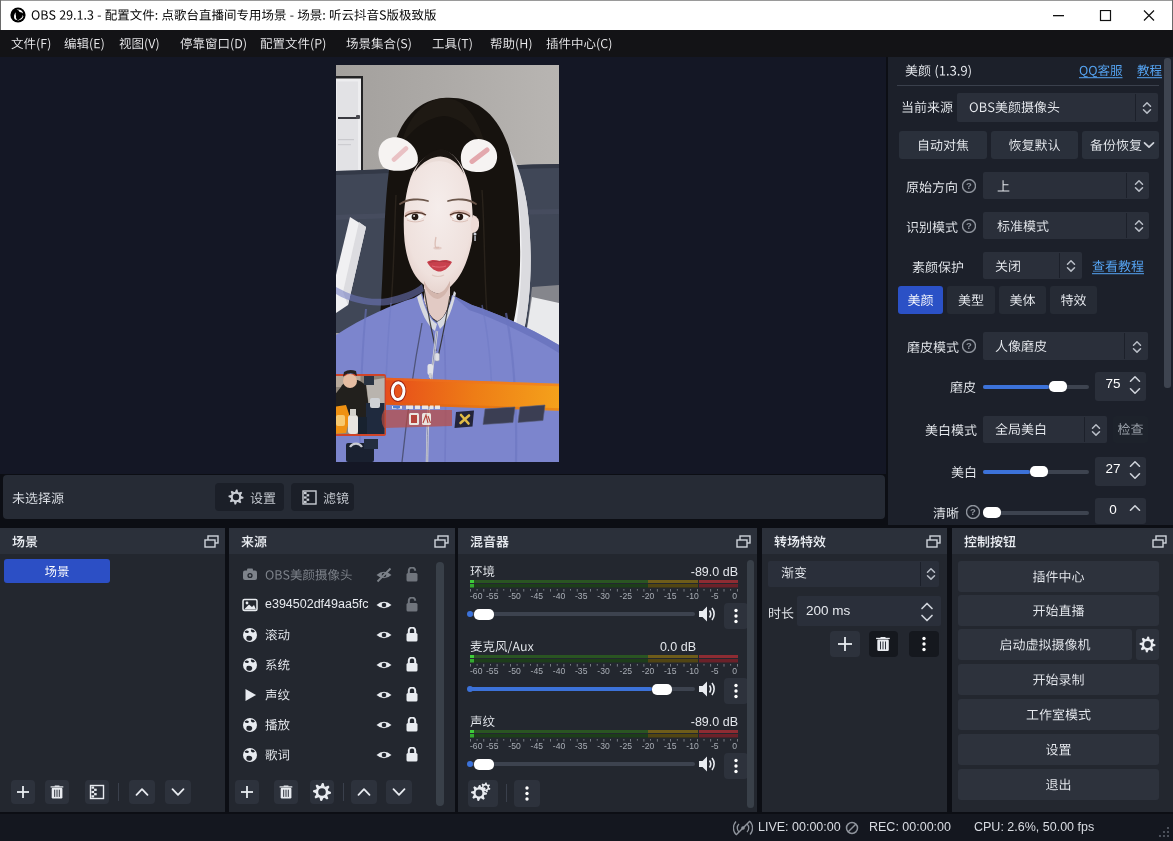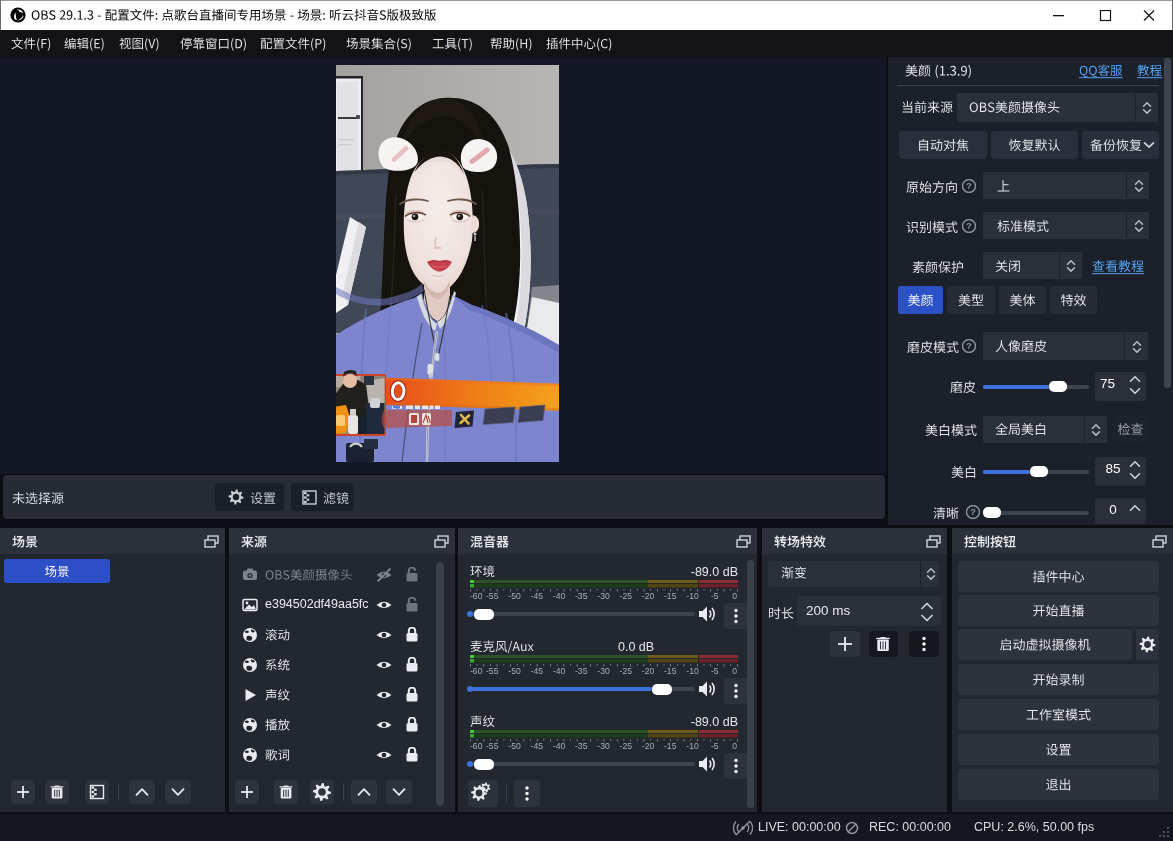--- a/index.html
+++ b/index.html
@@ -250,37 +250,37 @@
 <div style="position:absolute;left:983px;top:332px;width:165px;height:28px;background:#2a2f3a;border-radius:2px;"></div>
 <div style="position:absolute;left:1124px;top:333px;width:1px;height:26px;background:#1c202a;"></div>
 <svg style="position:absolute;left:1128px;top:336px" width="18" height="22" viewBox="0 0 18 22">
       <path d="M5.5 9.3 L9.0 5.8 L12.5 9.3" stroke="#b9bec7" stroke-width="1.5" fill="none" stroke-linecap="round" stroke-linejoin="round"></path>
       <path d="M5.5 12.7 L9.0 16.1 L12.5 12.7" stroke="#b9bec7" stroke-width="1.5" fill="none" stroke-linecap="round" stroke-linejoin="round"></path>
     </svg>
 <div style="position:absolute;left:983px;top:385px;width:106px;height:4px;background:#3d434f;border-radius:2px;"></div>
 <div style="position:absolute;left:983px;top:385px;width:66px;height:4px;background:#3c72d9;border-radius:2px;"></div>
 <div style="position:absolute;left:1049px;top:381px;width:18px;height:11px;background:#fff;border-radius:5px;"></div>
 <div style="position:absolute;left:1095px;top:372px;width:51px;height:29px;background:#2a2f3a;border-radius:3px;"></div>
-<div style="position:absolute;left:1100px;top:376px;font-family:'Liberation Sans',sans-serif;font-size:13.5px;color:#fff;font-weight:400;line-height:16.2px;white-space:pre;width:26px;text-align:left;">75</div>
+<div style="position:absolute;left:1100px;top:376px;font-family:'Liberation Sans',sans-serif;font-size:13.5px;color:#fff;font-weight:400;line-height:16.2px;white-space:pre;width:26px;text-align:center;">75</div>
 <svg style="position:absolute;left:1127px;top:374px" width="16" height="22" viewBox="0 0 16 22">
       <path d="M3.5 7.2 L8.0 2.8 L12.5 7.2" stroke="#cfd3da" stroke-width="1.6" fill="none" stroke-linecap="round" stroke-linejoin="round"></path>
       <path d="M3.5 14.8 L8.0 19.2 L12.5 14.8" stroke="#cfd3da" stroke-width="1.6" fill="none" stroke-linecap="round" stroke-linejoin="round"></path>
     </svg>
 <div style="position:absolute;left:983px;top:416px;width:124px;height:27px;background:#2a2f3a;border-radius:2px;"></div>
 <div style="position:absolute;left:1084px;top:417px;width:1px;height:25px;background:#1c202a;"></div>
 <svg style="position:absolute;left:1087px;top:419px" width="18" height="22" viewBox="0 0 18 22">
       <path d="M5.5 9.3 L9.0 5.8 L12.5 9.3" stroke="#b9bec7" stroke-width="1.5" fill="none" stroke-linecap="round" stroke-linejoin="round"></path>
       <path d="M5.5 12.7 L9.0 16.1 L12.5 12.7" stroke="#b9bec7" stroke-width="1.5" fill="none" stroke-linecap="round" stroke-linejoin="round"></path>
     </svg>
 <div style="position:absolute;left:1113px;top:416px;width:35px;height:27px;background:#1d222b;border-radius:3px;"></div>
 <div style="position:absolute;left:983px;top:470px;width:106px;height:4px;background:#3d434f;border-radius:2px;"></div>
 <div style="position:absolute;left:983px;top:470px;width:47px;height:4px;background:#3c72d9;border-radius:2px;"></div>
 <div style="position:absolute;left:1030px;top:466px;width:18px;height:11px;background:#fff;border-radius:5px;"></div>
 <div style="position:absolute;left:1095px;top:457px;width:51px;height:29px;background:#2a2f3a;border-radius:3px;"></div>
-<div style="position:absolute;left:1100px;top:461px;font-family:'Liberation Sans',sans-serif;font-size:13.5px;color:#fff;font-weight:400;line-height:16.2px;white-space:pre;width:26px;text-align:center;">85</div>
+<div style="position:absolute;left:1100px;top:461px;font-family:'Liberation Sans',sans-serif;font-size:13.5px;color:#fff;font-weight:400;line-height:16.2px;white-space:pre;width:26px;text-align:center;">27</div>
 <svg style="position:absolute;left:1127px;top:459px" width="16" height="22" viewBox="0 0 16 22">
       <path d="M3.5 7.2 L8.0 2.8 L12.5 7.2" stroke="#cfd3da" stroke-width="1.6" fill="none" stroke-linecap="round" stroke-linejoin="round"></path>
       <path d="M3.5 14.8 L8.0 19.2 L12.5 14.8" stroke="#cfd3da" stroke-width="1.6" fill="none" stroke-linecap="round" stroke-linejoin="round"></path>
     </svg>
 <svg style="position:absolute;left:966px;top:505px" width="14" height="14" viewBox="0 0 14 14">
       <circle cx="7" cy="7" r="6.5" fill="none" stroke="#8f949d" stroke-width="1.4"></circle>
       <text x="7" y="10.4" font-family="Liberation Sans" font-size="9.5" font-weight="bold" fill="#8f949d" text-anchor="middle">?</text>
     </svg>
 <div style="position:absolute;left:983px;top:511px;width:106px;height:4px;background:#3d434f;border-radius:2px;"></div>
 <div style="position:absolute;left:983px;top:507px;width:18px;height:11px;background:#fff;border-radius:5px;"></div>
@@ -553,21 +553,21 @@
       <path d="M1 6 h3.5 l4.5 -4.5 v15 l-4.5 -4.5 h-3.5 Z" fill="#e8ebf0"></path>
       <path d="M11.5 5.5 a6 6 0 0 1 0 7" stroke="#e8ebf0" stroke-width="1.6" fill="none"></path>
       <path d="M14 3 a9.5 9.5 0 0 1 0 12" stroke="#e8ebf0" stroke-width="1.6" fill="none"></path>
     </svg>
 <div style="position:absolute;left:724px;top:603px;width:24px;height:26px;background:#2d323c;border-radius:4px;"></div>
 <svg style="position:absolute;left:724px;top:603px" width="24" height="26" viewBox="0 0 24 26">
       <circle cx="12" cy="7.5" r="1.7" fill="#fff"></circle>
       <circle cx="12" cy="13" r="1.7" fill="#fff"></circle>
       <circle cx="12" cy="18.5" r="1.7" fill="#fff"></circle>
     </svg>
-<div style="position:absolute;left:618px;top:639.5px;font-family:'Liberation Sans',sans-serif;font-size:12.5px;color:#e4e7ec;font-weight:400;line-height:15.0px;white-space:pre;width:120px;text-align:left;">0.0 dB</div>
+<div style="position:absolute;left:618px;top:639.5px;font-family:'Liberation Sans',sans-serif;font-size:12.5px;color:#e4e7ec;font-weight:400;line-height:15.0px;white-space:pre;width:120px;text-align:center;">0.0 dB</div>
 <svg style="position:absolute;left:470px;top:655px" width="268" height="8" viewBox="0 0 268 8">
       <rect x="0" y="0" width="178" height="3" fill="#2a5522"></rect>
       <rect x="178" y="0" width="50" height="3" fill="#6e5c1a"></rect>
       <rect x="229" y="0" width="39" height="3" fill="#8e2c33"></rect>
       <rect x="0" y="4" width="178" height="3.5" fill="#1d3d1a"></rect>
       <rect x="178" y="4" width="50" height="3.5" fill="#514513"></rect>
       <rect x="229" y="4" width="39" height="3.5" fill="#6b2129"></rect>
       <rect x="0" y="0" width="4" height="3" fill="#3fcc3a"></rect>
       <rect x="0" y="4" width="4" height="3.5" fill="#33aa30"></rect>
     </svg>

